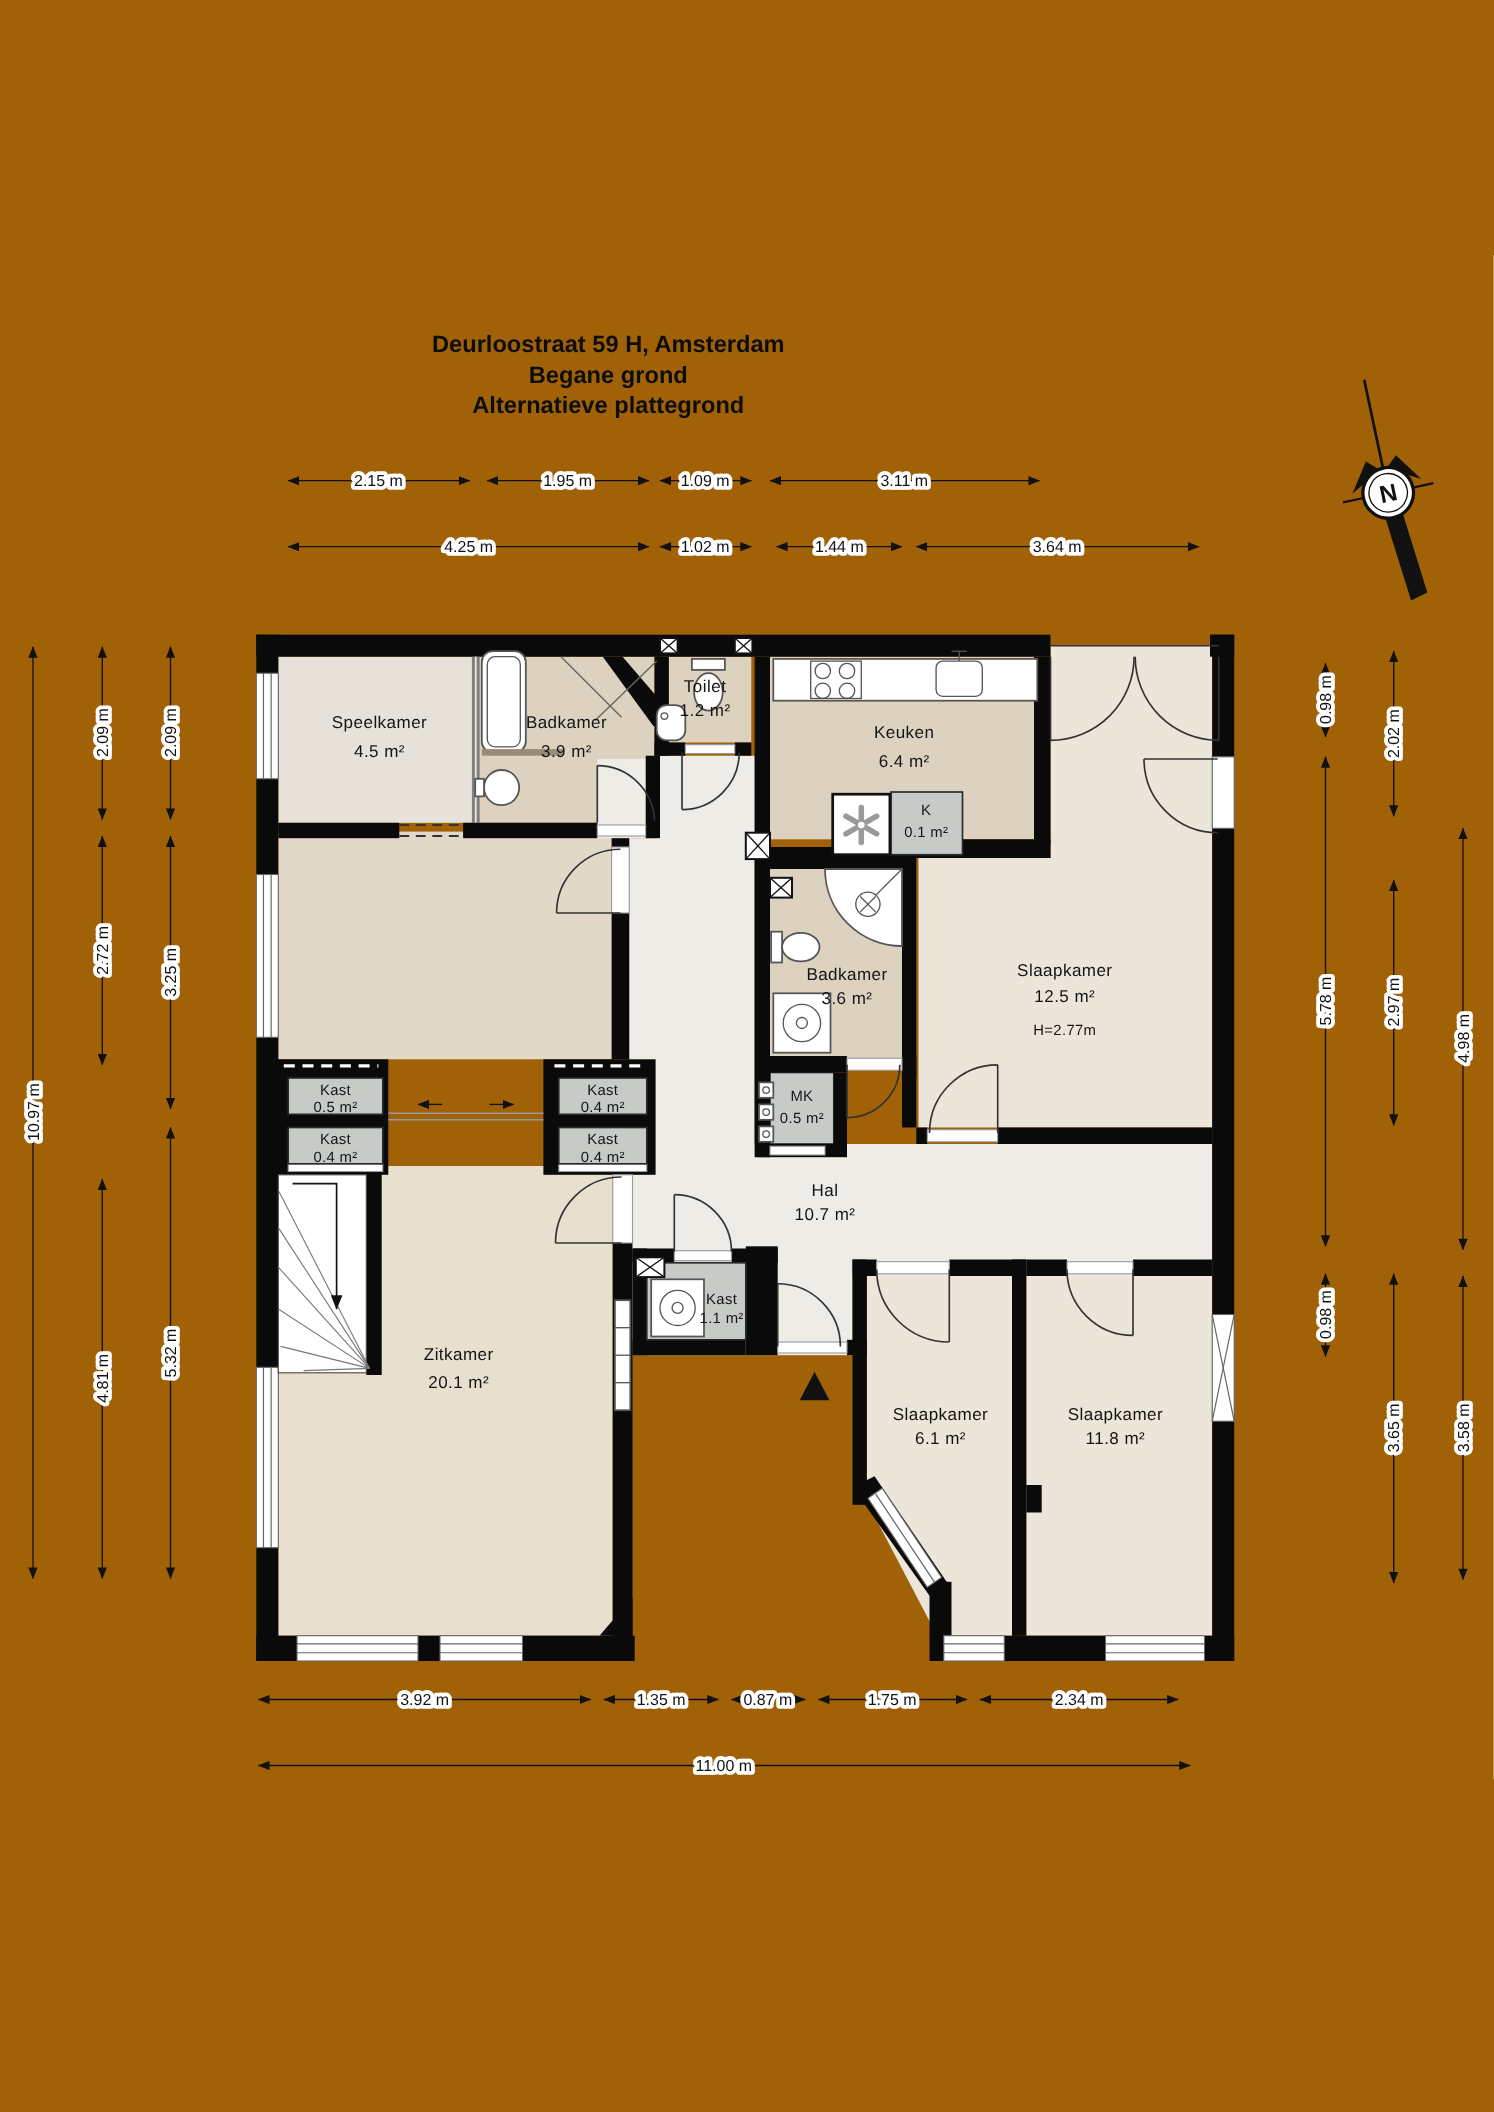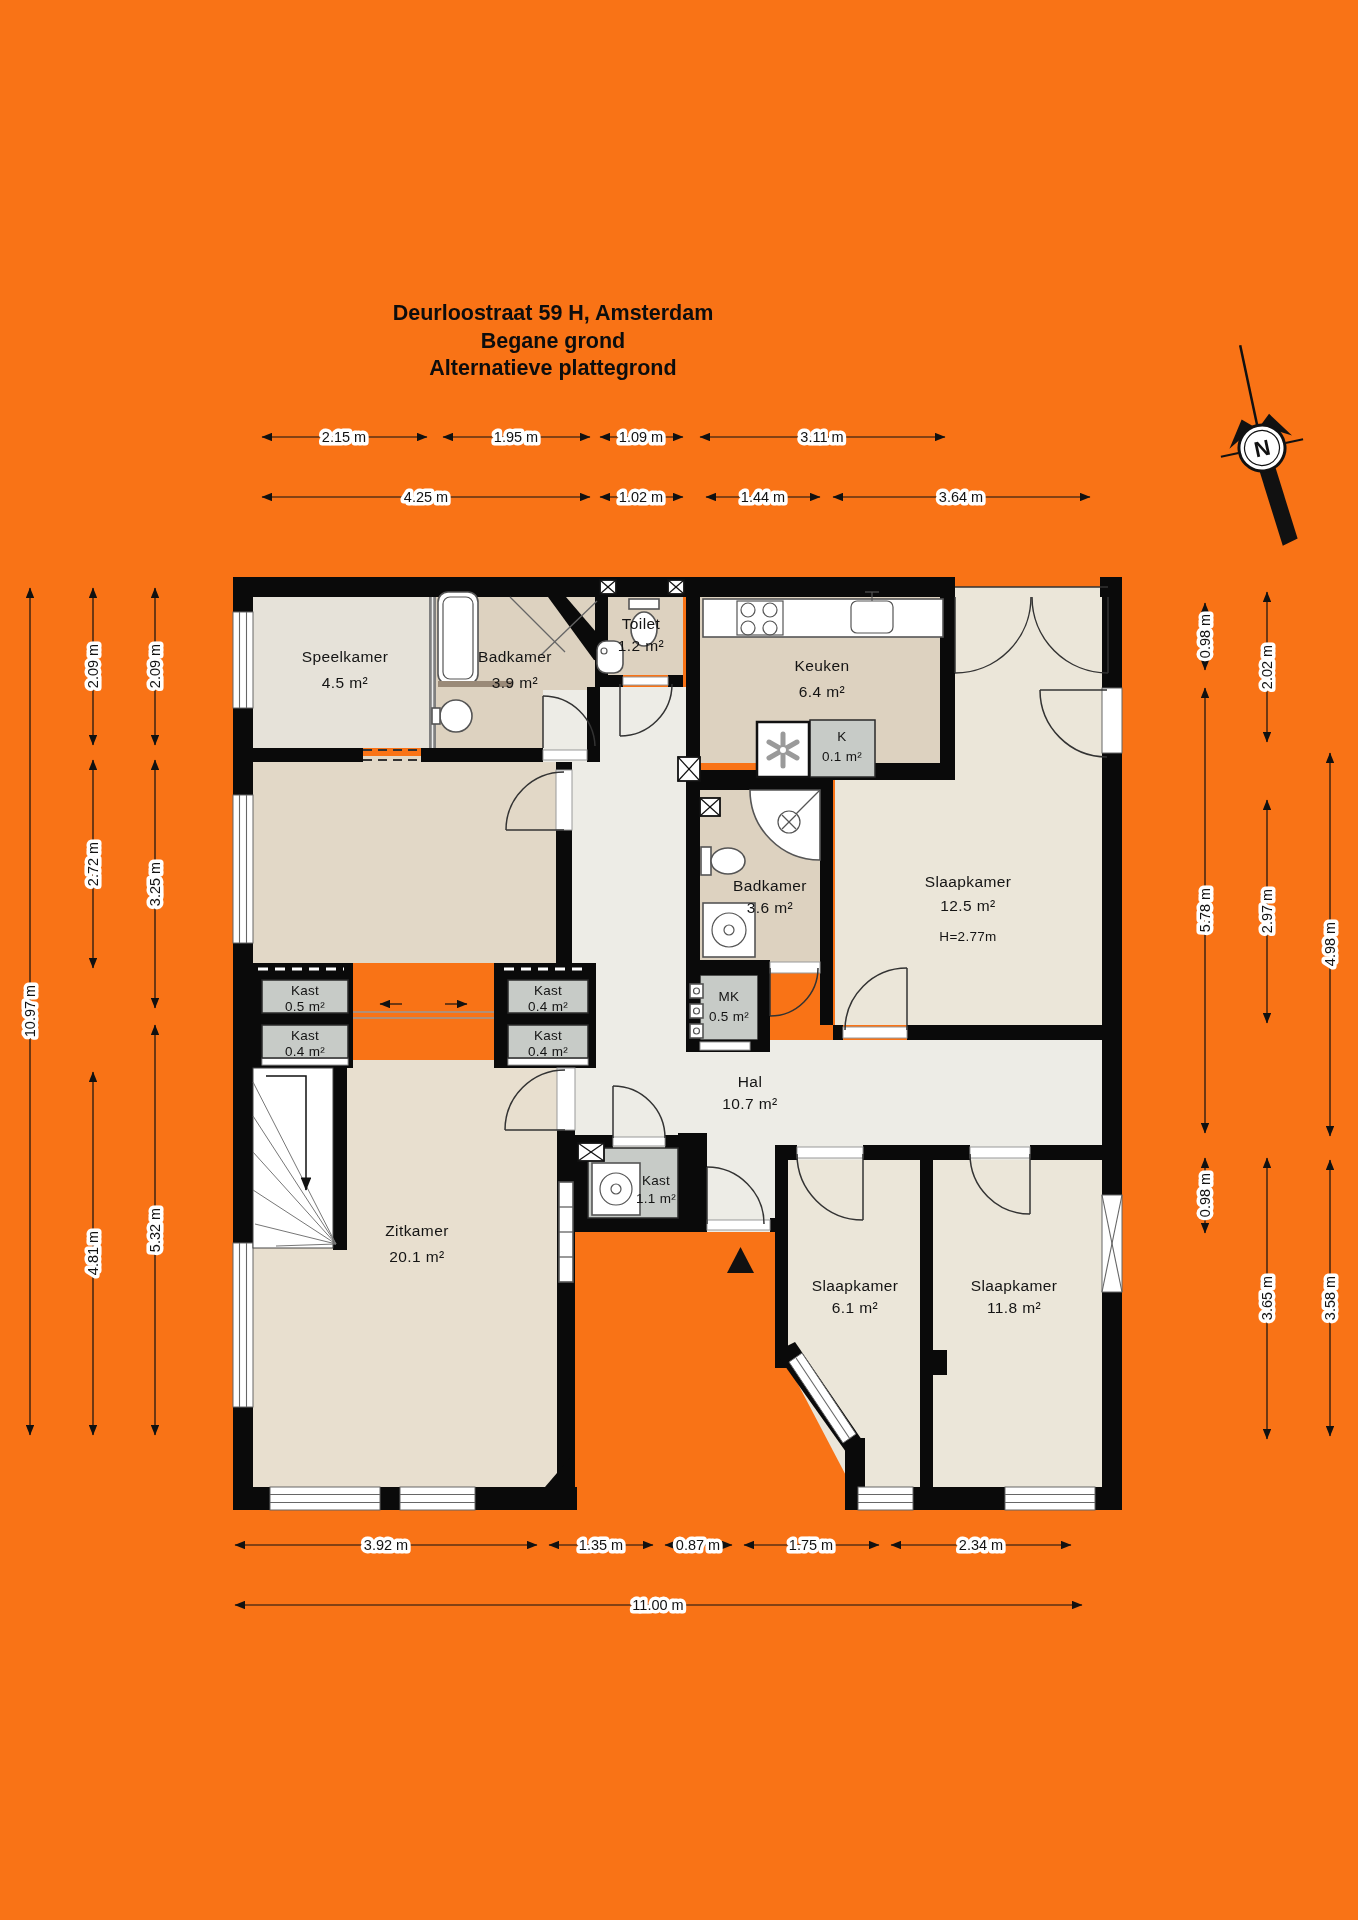--- a/index.html
+++ b/index.html
@@ -1,16 +1,16 @@
 <!DOCTYPE html>
 <html style="--c-wall: #0a0a0a; --c-floor_beige: #ddd2c0; --c-floor_cream: #ebe6d9; --c-floor_speelkamer: #e6e2d9; --c-floor_eetkamer: #e2d8c7; --c-floor_zitkamer: #e8dfcf; --c-floor_hal: #edece6; --c-closet_gray: #c7cbc7; --c-radiator: #9a8a78;"><head>
 <meta charset="utf-8">
 <style>
   html,body{margin:0;padding:0;background:#fff;}
-  .page{position:relative;width:1358px;height:1920px;background:#f97316;overflow:hidden;
+  .page{position:relative;width:1358px;height:1920px;background:#a16207;overflow:hidden;
         font-family:"Liberation Sans", sans-serif;}
   svg{position:absolute;left:0;top:0;}
   .wall{fill:var(--c-wall,#0a0a0a);}
   .wallthin{fill:#808080;}
   .f-play{fill:var(--c-floor_speelkamer,#e6e2d9);}
   .f-beige{fill:var(--c-floor_beige,#ddd2c0);}
   .f-cream{fill:var(--c-floor_cream,#ebe6d9);}
   .f-eet{fill:var(--c-floor_eetkamer,#e2d8c7);}
   .f-zit{fill:var(--c-floor_zitkamer,#e8dfcf);}
   .f-hal{fill:var(--c-floor_hal,#edece6);}

